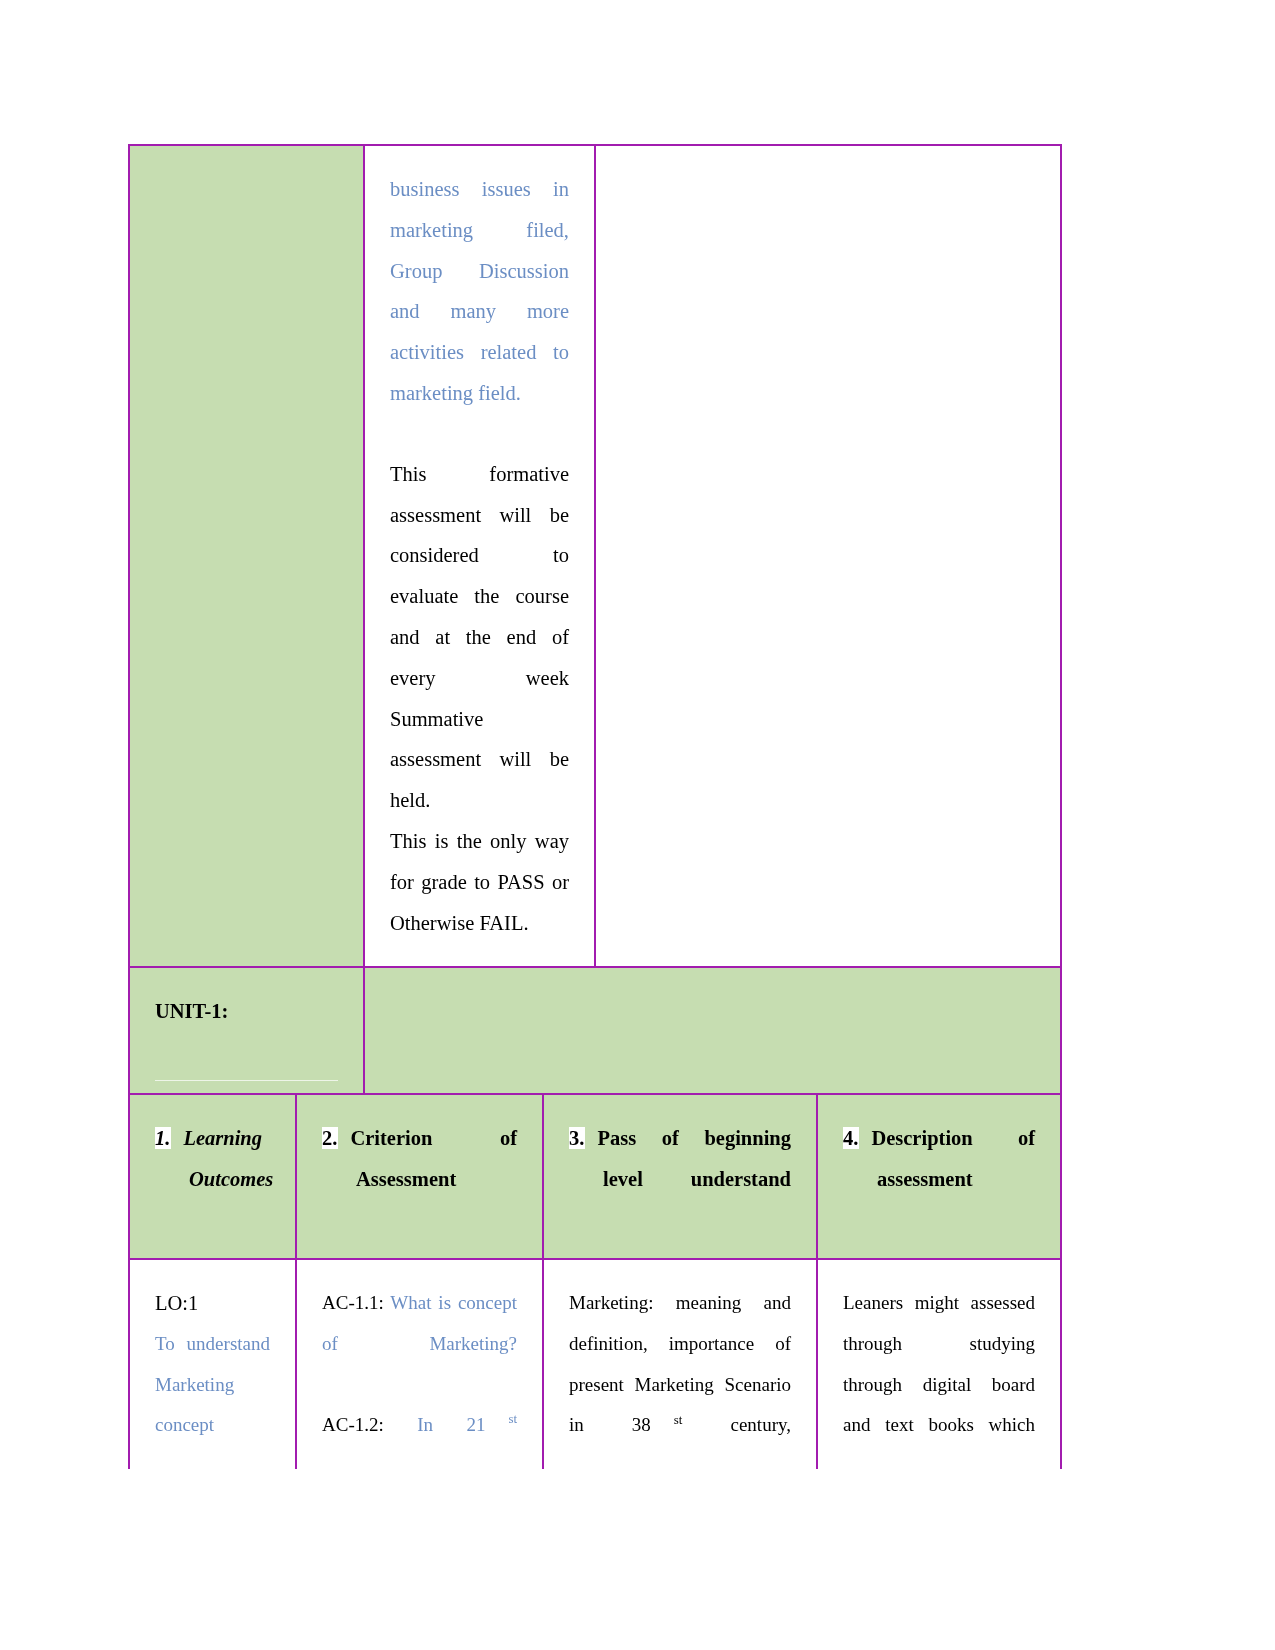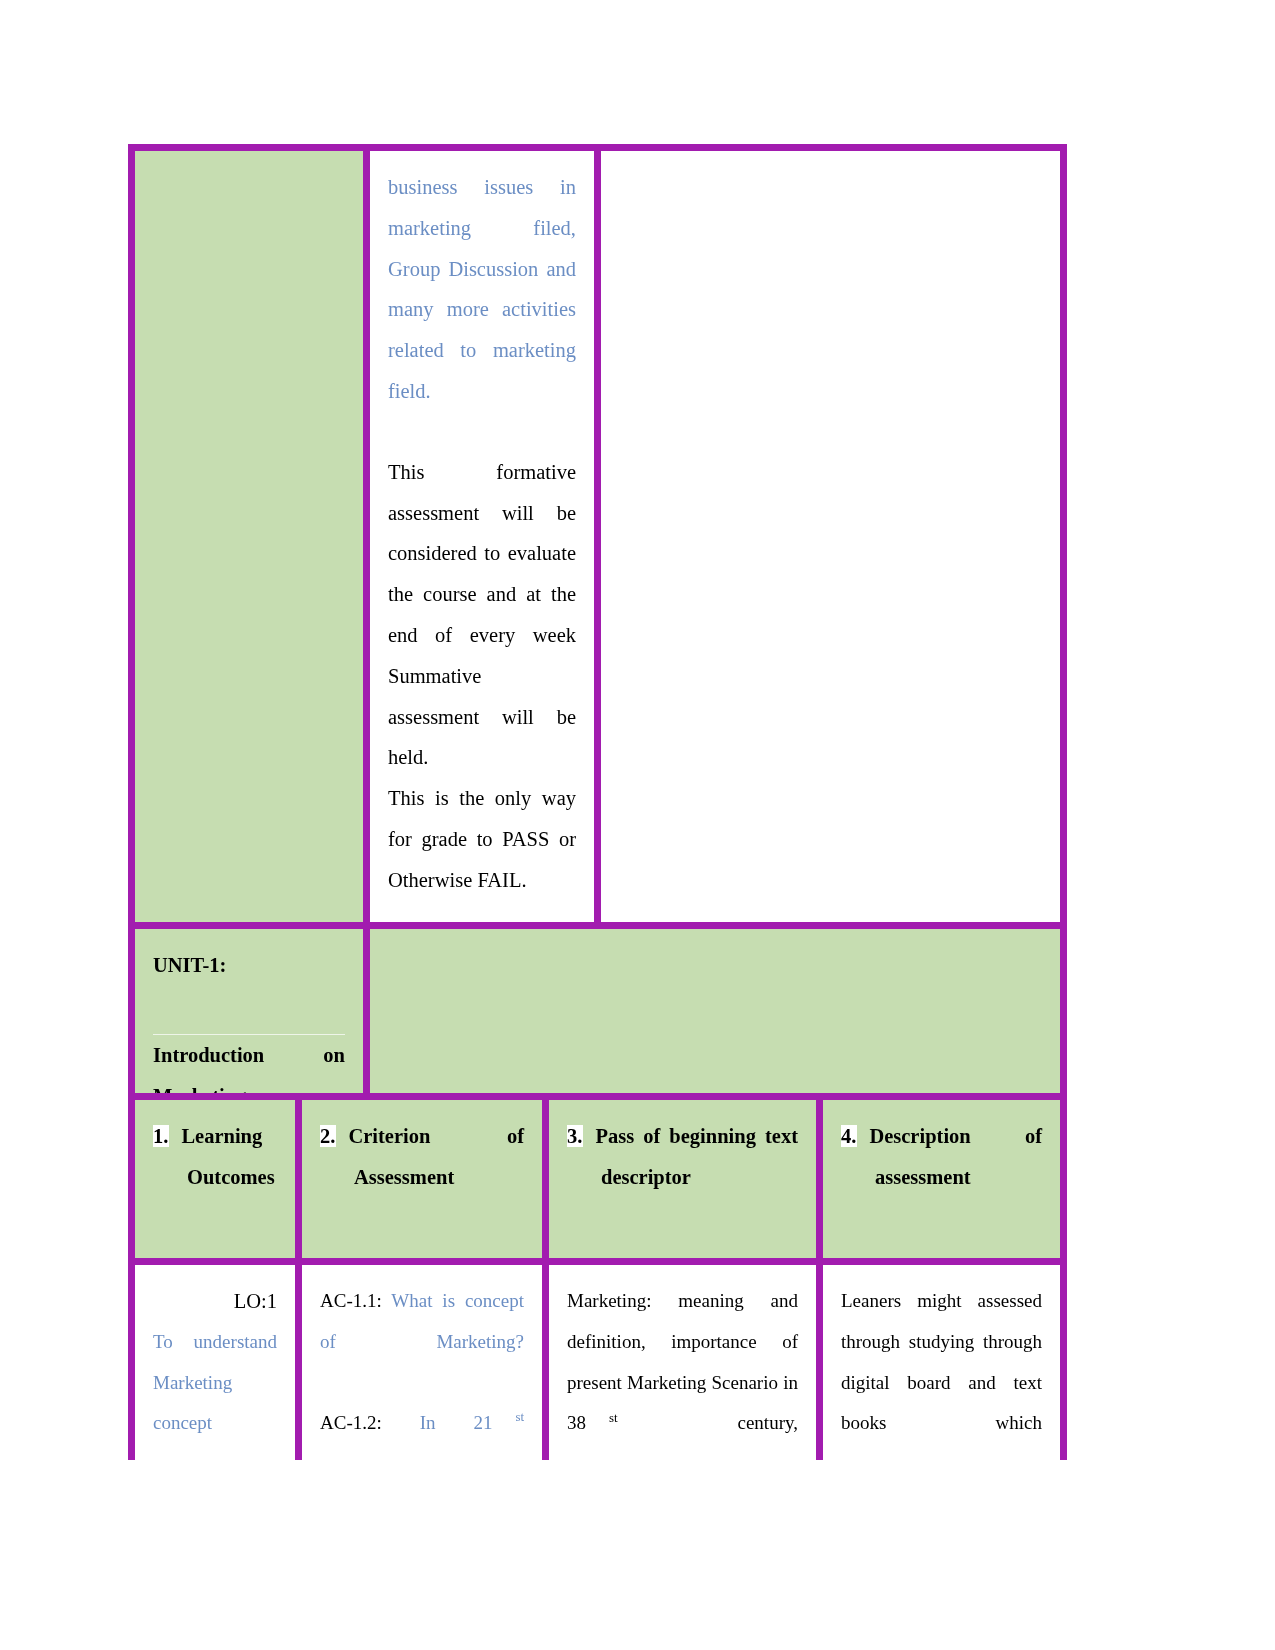--- a/index.html
+++ b/index.html
@@ -27,23 +27,23 @@
   .doc-table {
     position: absolute;
     left: 128px;
     top: 144px;
     width: 932px;
     border-collapse: collapse;
     table-layout: fixed;
   }
 
   .doc-table td {
-    border: 7px solid #a21caf;
+    border: 2px solid #a21caf;
     vertical-align: top;
-    padding: 8px;
+    padding: 15px;
     box-sizing: border-box;
   }
 
   
   .cell-pad {
     padding: 8px 10px 8px 10px;
   }
 
   .green {
     background: #c6ddb1;
@@ -109,21 +109,21 @@
     background: #ffffff;
     padding-right: 1px;
   }
   .hdr .numsp { display: inline-block; width: 12px; }
 
   
   p.body-l {
     margin: 0;
     font-size: 20.5px;
     line-height: 40.8px;
-    text-align: right;
+    text-align: left;
   }
   p.body-j {
     margin: 0;
     font-size: 19px;
     line-height: 40.8px;
     text-align: justify;
     text-align-last: justify;
   }
   sup { font-size: 0.68em; vertical-align: super; line-height: 0; margin-left: 23px; }
 
@@ -177,33 +177,33 @@
   <table class="doc-table" style="top:1093px; width:932px;">
     <colgroup>
       <col style="width:167px">
       <col style="width:247px">
       <col style="width:274px">
       <col style="width:244px">
     </colgroup>
 
     <tbody>
         <tr>
-      <td class="green" style="height:165px;">
+      <td class="green" style="height:165px;font-style:italic;">
         <div class="cell-pad">
           <p class="hdr"><span class="num">1.</span><span class="numsp"></span><span>Learning Outcomes</span></p>
         </div>
       </td>
       <td class="green">
         <div class="cell-pad">
           <p class="hdr"><span class="num">2.</span><span class="numsp"></span><span>Criterion of Assessment</span></p>
         </div>
       </td>
       <td class="green">
         <div class="cell-pad">
-          <p class="hdr"><span class="num">3.</span><span class="numsp"></span><span>Pass of beginning text descriptor</span></p>
+          <p class="hdr"><span class="num">3.</span><span class="numsp"></span><span>Pass of beginning level understand</span></p>
         </div>
       </td>
       <td class="green">
         <div class="cell-pad">
           <p class="hdr"><span class="num">4.</span><span class="numsp"></span><span>Description of assessment</span></p>
         </div>
       </td>
     </tr>
 
     <tr>

